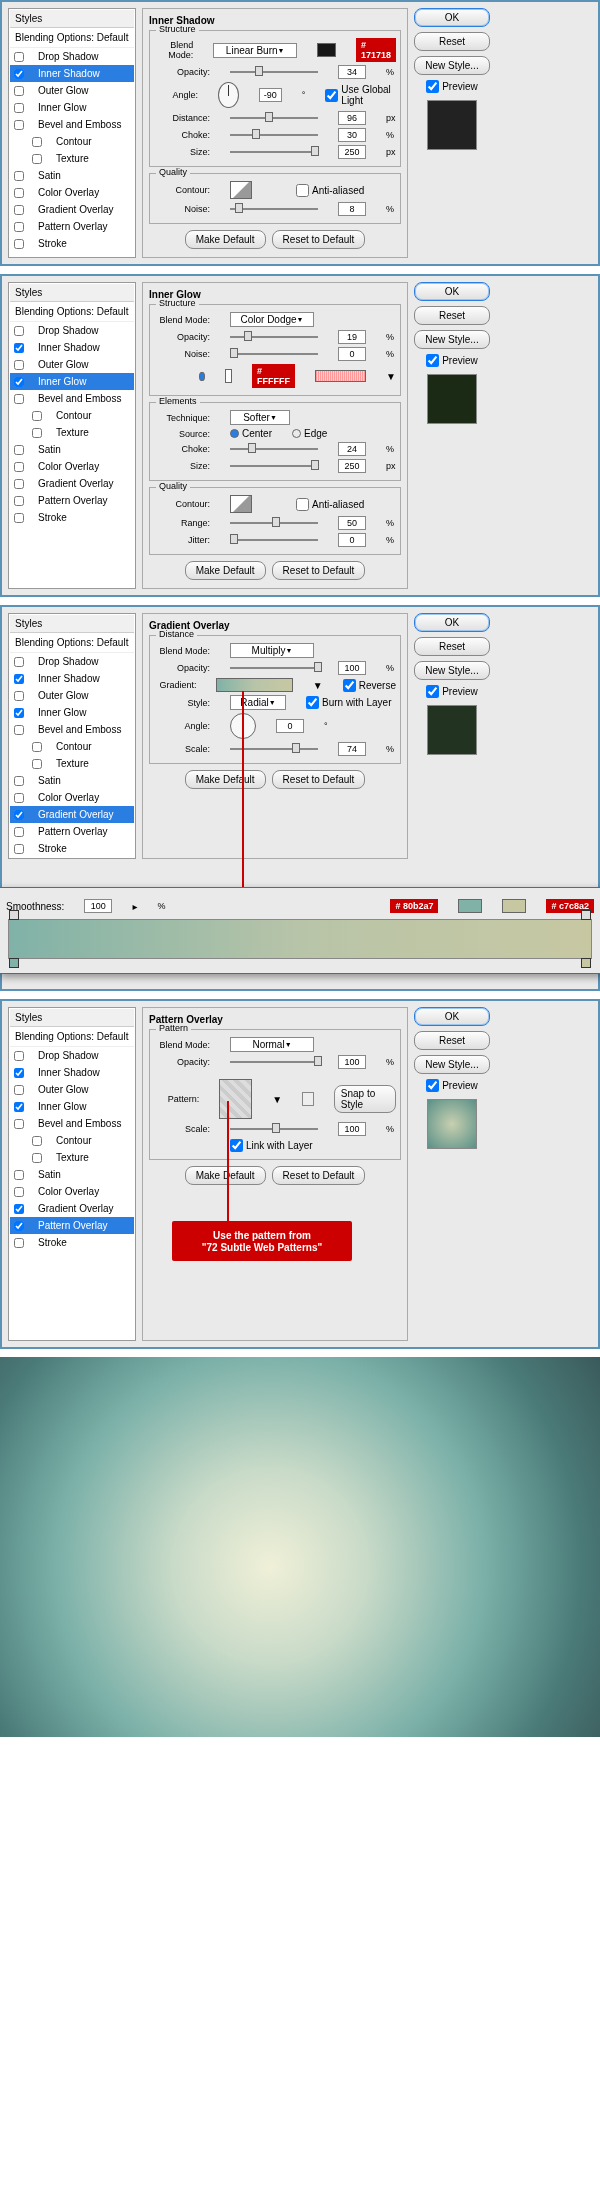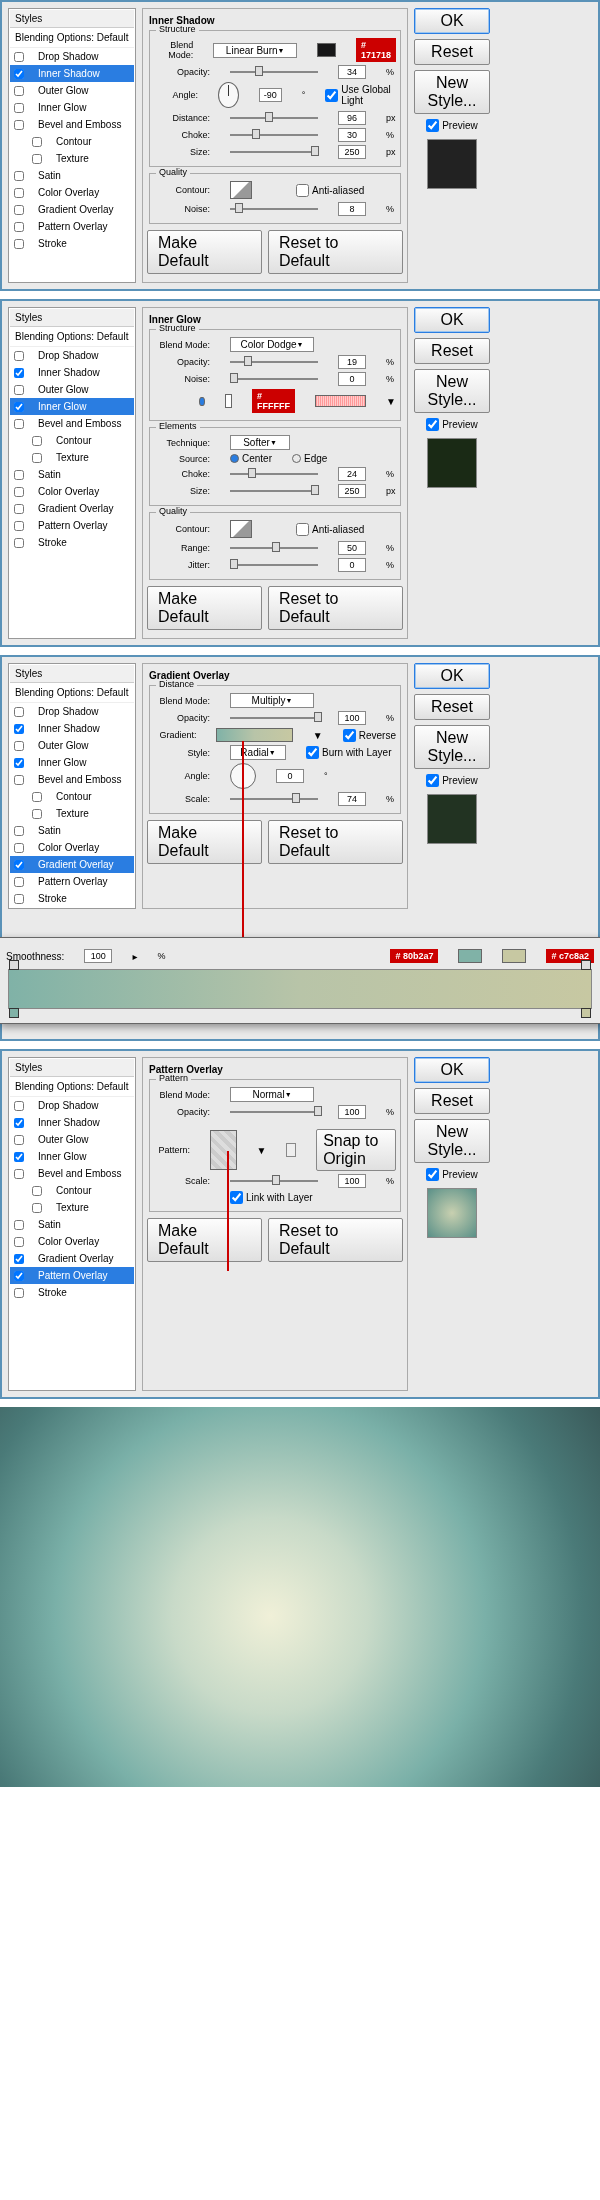--- a/index.html
+++ b/index.html
@@ -22,21 +22,21 @@
 .sel-box .arr{font-size:7px}
 .slider{position:relative;height:12px;width:88px;display:flex;align-items:center}
 .slider .track{height:2px;background:#888;width:100%;position:relative}
 .slider .thumb{position:absolute;width:8px;height:10px;background:#ddd;border:1px solid #666;top:-5px}
 .numbox{border:1px solid #888;background:#fff;width:28px;text-align:center;font-size:9px;padding:1px}
 .unit{font-size:9px}
 .swatch{width:26px;height:14px;border:1px solid #666}
 .tag{background:#c00;color:#fff;font-size:9px;padding:2px 5px;font-weight:bold}
 .angle-dial{width:26px;height:26px;border:1px solid #666;border-radius:50%;background:#f8f8f8;display:inline-block;position:relative}
 .angle-dial::after{content:"";position:absolute;width:1px;height:11px;background:#333;left:50%;top:2px;transform-origin:bottom}
-.btn{border:1px solid #888;background:linear-gradient(#fdfdfd,#e0e0e0);padding:3px 10px;font-size:16px;border-radius:2px;cursor:pointer}
+.btn{border:1px solid #888;background:linear-gradient(#fdfdfd,#e0e0e0);padding:3px 10px;font-size:10px;border-radius:8px;cursor:pointer}
 .right-col{width:76px;display:flex;flex-direction:column;gap:5px;align-items:stretch}
 .right-col .btn{text-align:center}
 .right-col .btn.primary{border:1px solid #2a7de1;color:#000;box-shadow:0 0 0 1px #9cc6f0 inset}
 .preview-box{width:50px;height:50px;border:1px solid #888;margin:2px auto}
 .pv1{background:#222}
 .pv2{background:#1a2a15}
 .pv3{background:#232}
 .pv4{background:radial-gradient(circle,#c8d0b0,#5a9088)}
 .chk{display:flex;align-items:center;gap:3px;font-size:9px}
 .contour-sw{width:22px;height:18px;border:1px solid #666;background:linear-gradient(135deg,#fff 48%,#999 52%)}
@@ -625,21 +625,21 @@
             </div>
           </div>
         <div class="numbox">100</div>
         <span class="unit">%</span>
       </div>
       <div class="row" style="margin-top:10px">
         <span class="lbl">Pattern:</span>
         <div class="pattern-sw"></div>
         <span class="arr">▼</span>
         <div style="width:14px;height:14px;border:1px solid #888;background:#eee"></div>
-        <div class="btn" style="padding:2px 6px">Snap to Origin</div>
+        <div class="btn" style="padding:2px 6px">Snap to Style</div>
       </div>
       <div class="row">
         <span class="lbl">Scale:</span>
         <div class="slider">
             <div class="track">
               <div class="thumb" style="left:48%"></div>
             </div>
           </div>
         <div class="numbox">100</div>
         <span class="unit">%</span>
@@ -663,15 +663,19 @@
     <div class="btn">Reset</div>
     <div class="btn">New Style...</div>
     <label class="chk" style="justify-content:center">
         <input type="checkbox" checked="" style="">
         <span>Preview</span>
       </label>
     <div class="preview-box pv4"></div>
   </div>
 
   <div class="callout-line" style="left:225px;top:100px;height:120px"></div>
+  <div class="annot" style="left:170px;top:220px;width:180px">
+    <span>Use the pattern from</span><br>
+    <span>"72 Subtle Web Patterns"</span>
+  </div>
 </div>
 
 <div class="result"></div>
 
 </body></html>

